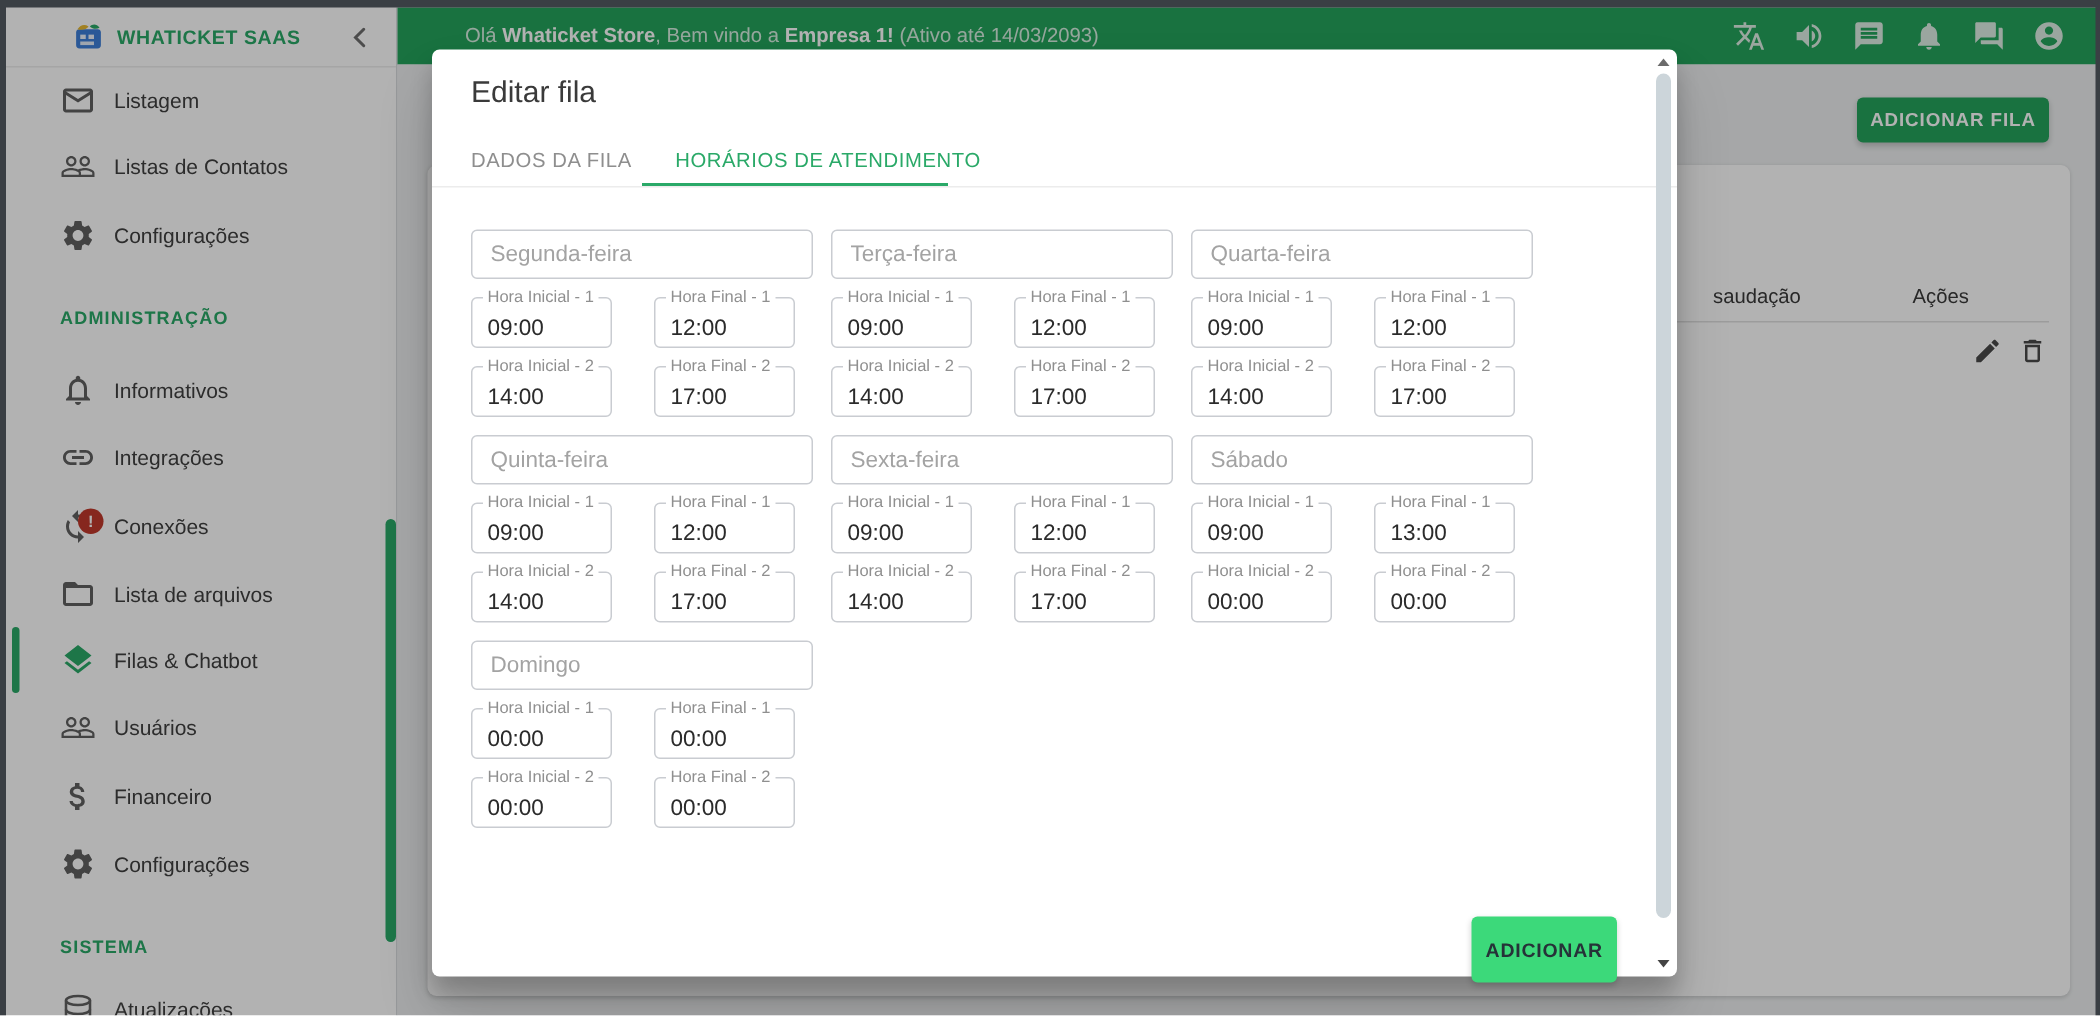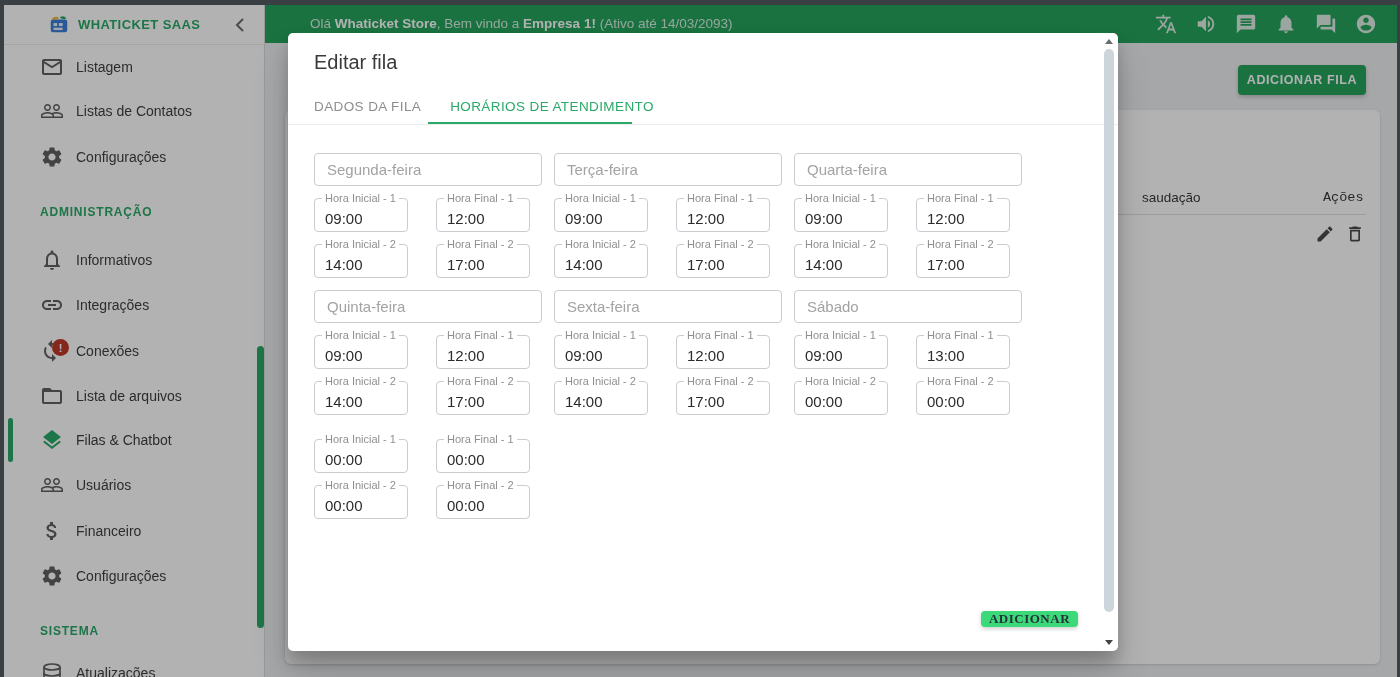--- a/index.html
+++ b/index.html
@@ -40,21 +40,21 @@
   .appbar-icons .aico { width:22px; height:22px; color:#ddeee4; cursor:pointer; }
 
   
   .content { position:absolute; left:265px; top:43px; width:1135px; height:634px; background:#eef0f1; z-index:1; }
   .card { position:absolute; left:20px; top:67px; width:1095px; height:554px; background:#fff; border-radius:6px;
           box-shadow:0 1px 3px rgba(0,0,0,.15); }
   .add-queue-btn { position:absolute; left:973px; top:22px; width:128px; height:30px; background:#24a45c; border:none;
                    border-radius:4px; color:#fff; font-size:12.5px; font-weight:bold; letter-spacing:.6px; cursor:pointer;
                    box-shadow:0 2px 4px rgba(0,0,0,.2); font-family:inherit; }
   .th-saudacao { position:absolute; left:857px; top:80px; font-size:13.5px; color:#3a3a3a; }
-  .th-acoes    { position:absolute; left:1038px; top:80px; font-size:13.5px; color:#3a3a3a;font-family:Liberation Mono, monospace; }
+  .th-acoes    { position:absolute; left:990px; top:80px; font-size:13.5px; color:#3a3a3a; }
   .table-divider { position:absolute; left:15px; top:104px; width:1066px; height:1px; background:#e0e0e0; }
   .row-actions { position:absolute; left:1030px; top:114px; display:flex; gap:10px; }
   .row-actions .ric { width:20px; height:20px; color:#4a4a4a; cursor:pointer; }
 
   
   .backdrop { position:absolute; left:0; top:0; width:1400px; height:677px; background:rgba(0,0,0,.3); z-index:10; }
   .modal { position:absolute; left:288px; top:33px; width:830px; height:618px; background:#fff; border-radius:5px;
            z-index:20; box-shadow:0 11px 15px rgba(0,0,0,.2), 0 24px 38px rgba(0,0,0,.14); }
   .modal-title { position:absolute; left:26px; top:18px; font-size:20px; font-weight:500; color:#3a3a3a; }
   .tab { position:absolute; top:66px; font-size:13.5px; font-weight:500; letter-spacing:.4px; cursor:pointer; }
@@ -67,23 +67,23 @@
                column-gap:41px; row-gap:40px;gap:12px; }
   .day-name { width:228px; height:33px; border:1px solid #c9ccd1; border-radius:4px; padding:0 12px; font-size:15px;
               color:#6f6f6f; font-family:inherit; outline:none; background:#fff; }
   .day-name::placeholder { color:#a3a3a3; opacity:1; }
   .time-grid { margin-top:12px; display:grid; grid-template-columns:106px 106px; column-gap:16px; row-gap:12px; }
   .tfield { position:relative; width:94px; height:34px; border:1px solid #c9ccd1; border-radius:4px; background:#fff; }
   .tlabel { position:absolute; top:-7px; left:7px; background:#fff; padding:0 3px; font-size:11px; color:#8f8f8f; white-space:nowrap; }
   .tinput { width:100%; height:100%; border:none; outline:none; border-radius:4px; padding:7px 0 0 10px; font-size:15px;
             color:#2b2b2b; font-family:inherit; background:transparent; }
 
-  .submit-btn { position:absolute; left:693px; top:578px; width:97px; height:16px; background:#3cd97a; border:none;
+  .submit-btn { position:absolute; left:693px; top:578px; width:97px; height:44px; background:#3cd97a; border:none;
                 border-radius:4px; font-size:13px; font-weight:bold; letter-spacing:.5px; color:#263238; cursor:pointer;
-                box-shadow:0 2px 4px rgba(0,0,0,.18); font-family:Liberation Serif, serif; }
+                box-shadow:0 2px 4px rgba(0,0,0,.18); font-family:Liberation Sans, sans-serif; }
 
   .modal-scrollbar { position:absolute; right:1px; top:2px; width:16px; height:614px; }
   .ms-thumb { position:absolute; left:3px; top:14px; width:10px; height:563px; background:#ccd5da; border-radius:6px; cursor:pointer; }
   .ms-up, .ms-down { position:absolute; left:4px; width:0; height:0; border-left:4px solid transparent; border-right:4px solid transparent; cursor:pointer; }
   .ms-up   { top:4px; border-bottom:5px solid #6b6b6b; }
   .ms-down { bottom:4px; border-top:5px solid #444; }
 
   svg { display:block; }
 </style>
 </head>
@@ -344,20 +344,21 @@
       <input class="day-name" type="text" placeholder="Sábado" style="">
       <div class="time-grid">
         <div class="tfield"><label class="tlabel">Hora Inicial - 1</label><input class="tinput" type="text" value="09:00" style=""></div>
         <div class="tfield"><label class="tlabel">Hora Final - 1</label><input class="tinput" type="text" value="13:00" style=""></div>
         <div class="tfield"><label class="tlabel">Hora Inicial - 2</label><input class="tinput" type="text" value="00:00" style=""></div>
         <div class="tfield"><label class="tlabel">Hora Final - 2</label><input class="tinput" type="text" value="00:00" style=""></div>
       </div>
     </div>
 
     <div class="day-group">
+      <input class="day-name" type="text" placeholder="Domingo" style="">
       <div class="time-grid">
         <div class="tfield"><label class="tlabel">Hora Inicial - 1</label><input class="tinput" type="text" value="00:00" style=""></div>
         <div class="tfield"><label class="tlabel">Hora Final - 1</label><input class="tinput" type="text" value="00:00" style=""></div>
         <div class="tfield"><label class="tlabel">Hora Inicial - 2</label><input class="tinput" type="text" value="00:00" style=""></div>
         <div class="tfield"><label class="tlabel">Hora Final - 2</label><input class="tinput" type="text" value="00:00" style=""></div>
       </div>
     </div>
 
   </div>
 

